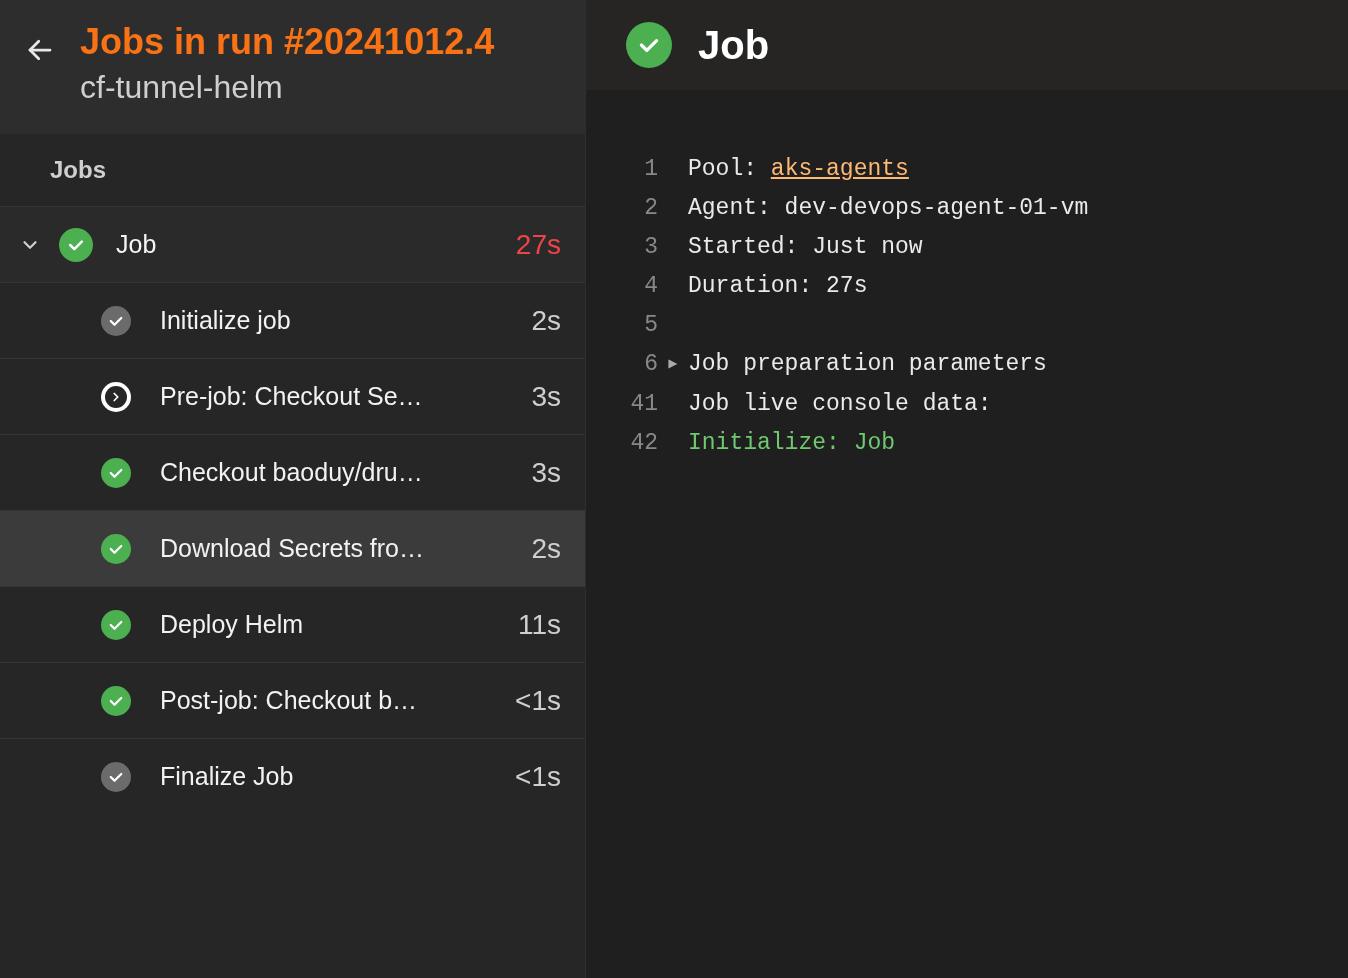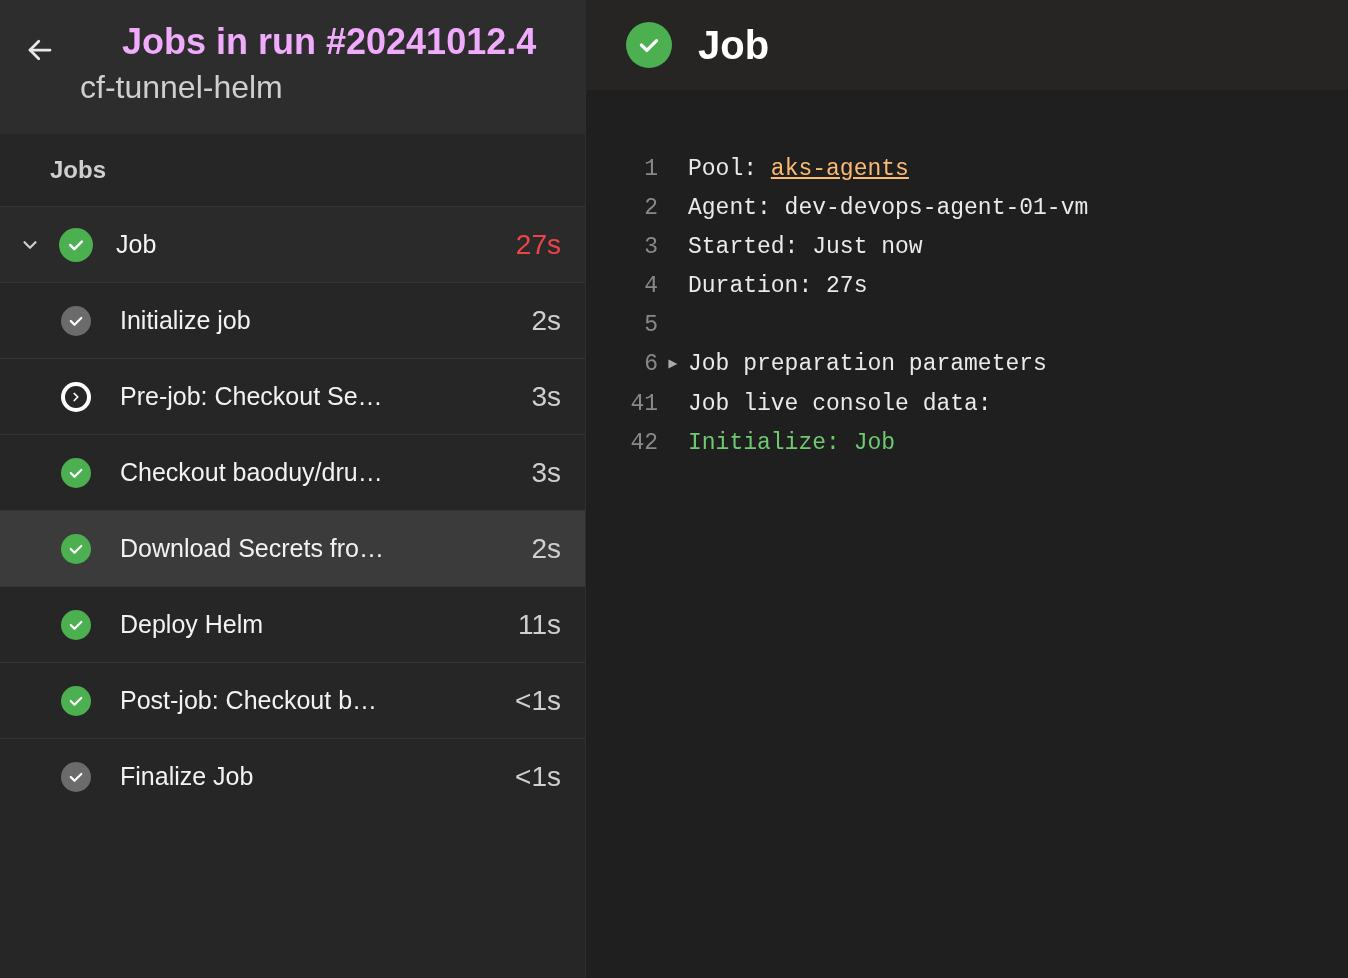--- a/index.html
+++ b/index.html
@@ -32,23 +32,22 @@
     width: 40px; height: 40px;
     display: flex; align-items: center; justify-content: center;
     cursor: pointer;
     margin-top: 10px;
   }
   .back-btn svg { stroke: #e8e8e8; }
   .sb-title-block { display: flex; flex-direction: column; }
   .sb-title {
     font-size: 36px;
     font-weight: 700;
-    color: #f0abfc;
+    color: #f97316;
     line-height: 1.2;
-    margin-left: 42px;
   }
   .sb-subtitle {
     font-size: 32px;
     color: #cfcfcf;
     margin-top: 6px;
   }
 
   .sb-section-label {
     font-size: 24px;
     font-weight: 600;
@@ -93,21 +92,21 @@
   .job-row .dur {
     font-size: 28px;
     color: #ef4444;
     padding-right: 10px;
   }
 
   .step-row {
     display: flex;
     align-items: center;
     height: 76px;
-    padding: 0 14px 0 60px;
+    padding: 0 14px 0 100px;
     border-top: 1px solid #343434;
     cursor: pointer;
     background: #262626;
   }
   .step-row.selected { background: #3b3b3b; }
   .step-row .status {
     width: 32px;
     display: flex; align-items: center; justify-content: center;
   }
   .step-row .label {

